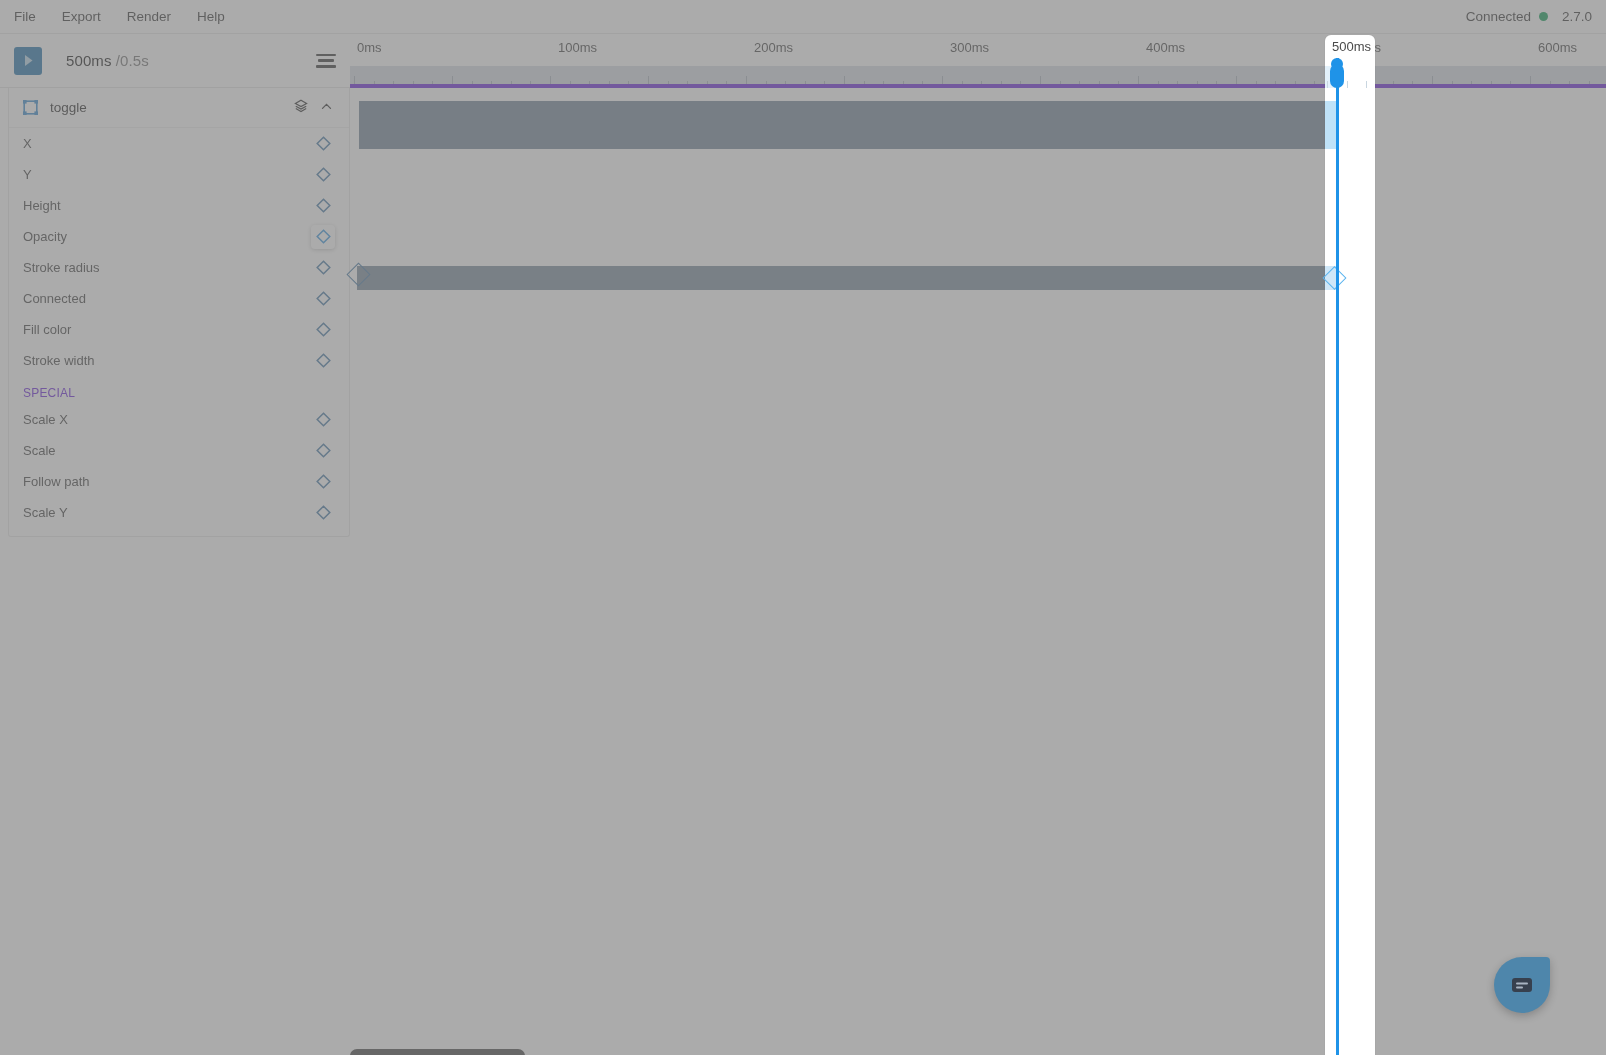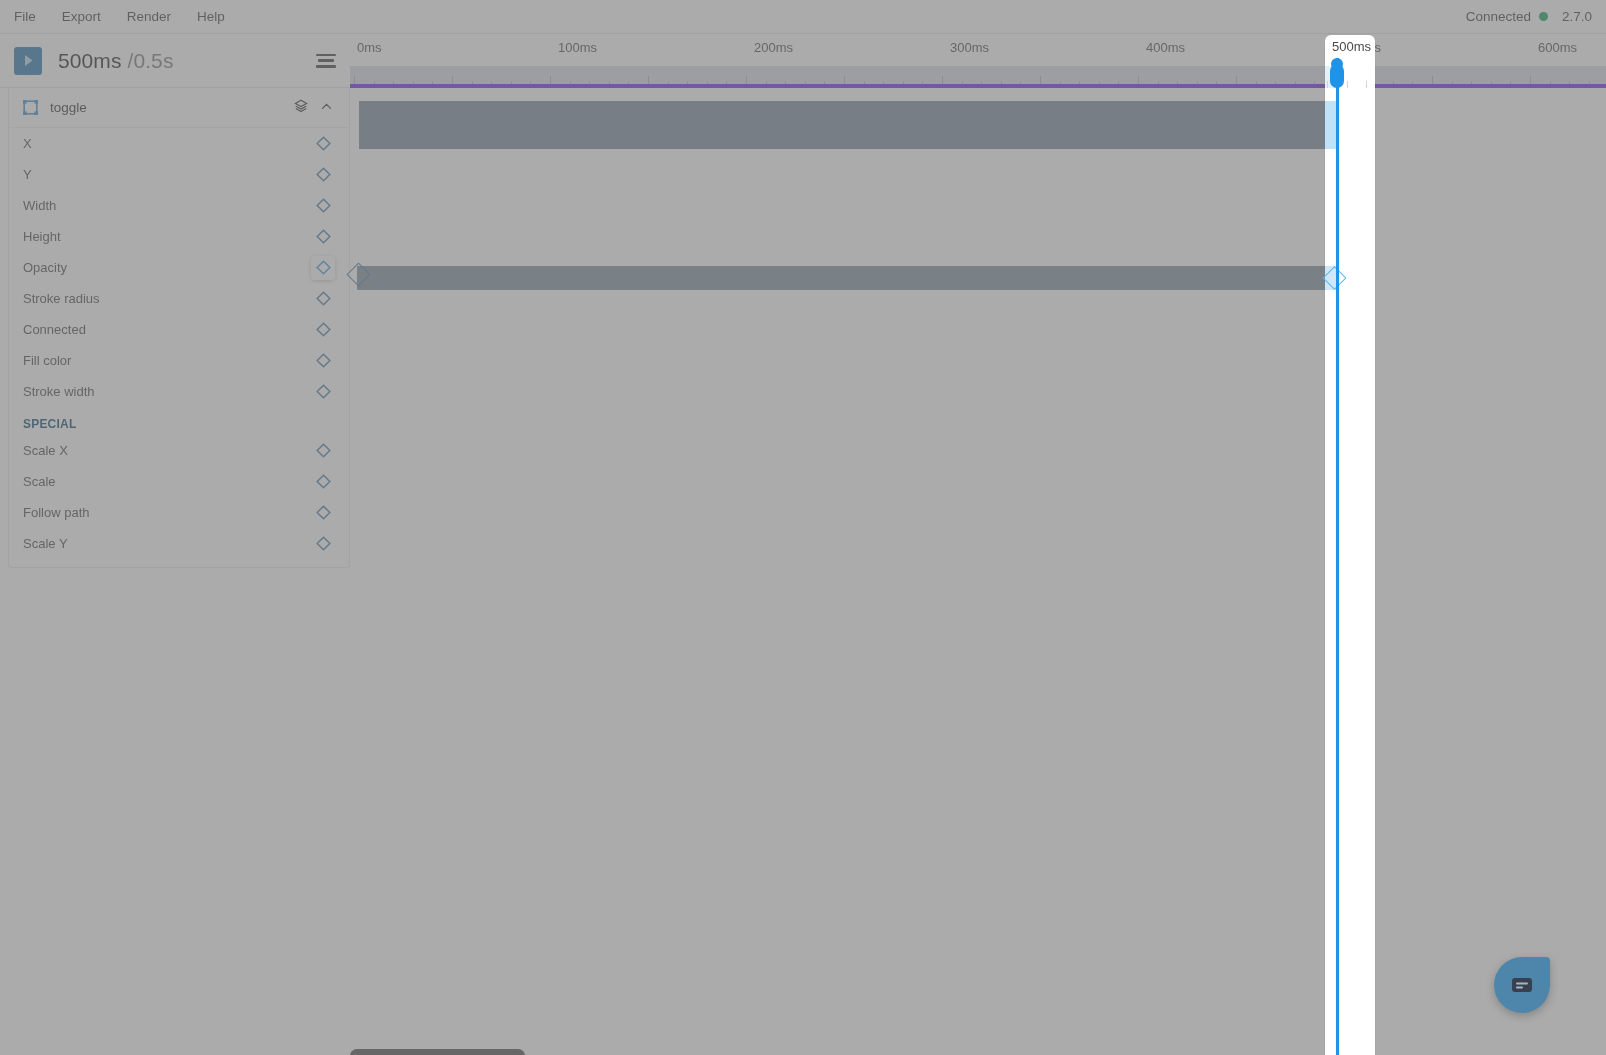--- a/index.html
+++ b/index.html
@@ -74,22 +74,22 @@
   .play-btn {
     width: 28px; height: 28px;
     background: #2878ad;
     border-radius: 3px;
     display: flex; align-items: center; justify-content: center;
     cursor: pointer;
     flex: 0 0 auto;
   }
   .play-btn svg { display: block; }
   .time-readout {
-    margin-left: 16px;
-    font-size: 21px;
+    margin-left: 24px;
+    font-size: 15px;
     letter-spacing: .1px;
     white-space: nowrap;
   }
   .time-cur { color: #1e1e1e; font-weight: 400; }
   .time-total { color: #7a7a7a; }
   .menu-lines {
     margin-left: auto;
     width: 20px; height: 14px;
     display: flex; flex-direction: column; justify-content: space-between;
     cursor: pointer;
@@ -177,22 +177,22 @@
   }
   .kf-btn.active {
     background: #ffffff;
     box-shadow: 0 1px 4px rgba(0,0,0,.22);
   }
   .section-head {
     height: 28px;
     display: flex; align-items: flex-end;
     padding: 0 14px 4px 14px;
     font-size: 12px;
-    font-weight: bold;
-    color: #0c4a6e;
+    font-weight: normal;
+    color: #6d28d9;
     letter-spacing: .2px;
   }
 
   
   .tracks {
     position: absolute;
     left: 350px; top: 88px;
     width: 1256px;
     height: 560px;
   }
@@ -490,28 +490,20 @@
           </div>
           <div class="prop-row">
             <div class="prop-label">Y</div>
             <div class="kf-btn">
               <svg width="15" height="15" viewBox="0 0 15 15">
                 <path d="M7.5 1.2 L13.8 7.5 L7.5 13.8 L1.2 7.5 Z" fill="none" stroke="#4a7da8" stroke-width="1.5"></path>
               </svg>
             </div>
           </div>
           <div class="prop-row">
-            <div class="prop-label">Width</div>
-            <div class="kf-btn">
-              <svg width="15" height="15" viewBox="0 0 15 15">
-                <path d="M7.5 1.2 L13.8 7.5 L7.5 13.8 L1.2 7.5 Z" fill="none" stroke="#4a7da8" stroke-width="1.5"></path>
-              </svg>
-            </div>
-          </div>
-          <div class="prop-row">
             <div class="prop-label">Height</div>
             <div class="kf-btn">
               <svg width="15" height="15" viewBox="0 0 15 15">
                 <path d="M7.5 1.2 L13.8 7.5 L7.5 13.8 L1.2 7.5 Z" fill="none" stroke="#4a7da8" stroke-width="1.5"></path>
               </svg>
             </div>
           </div>
           <div class="prop-row">
             <div class="prop-label">Opacity</div>
             <div class="kf-btn active">

